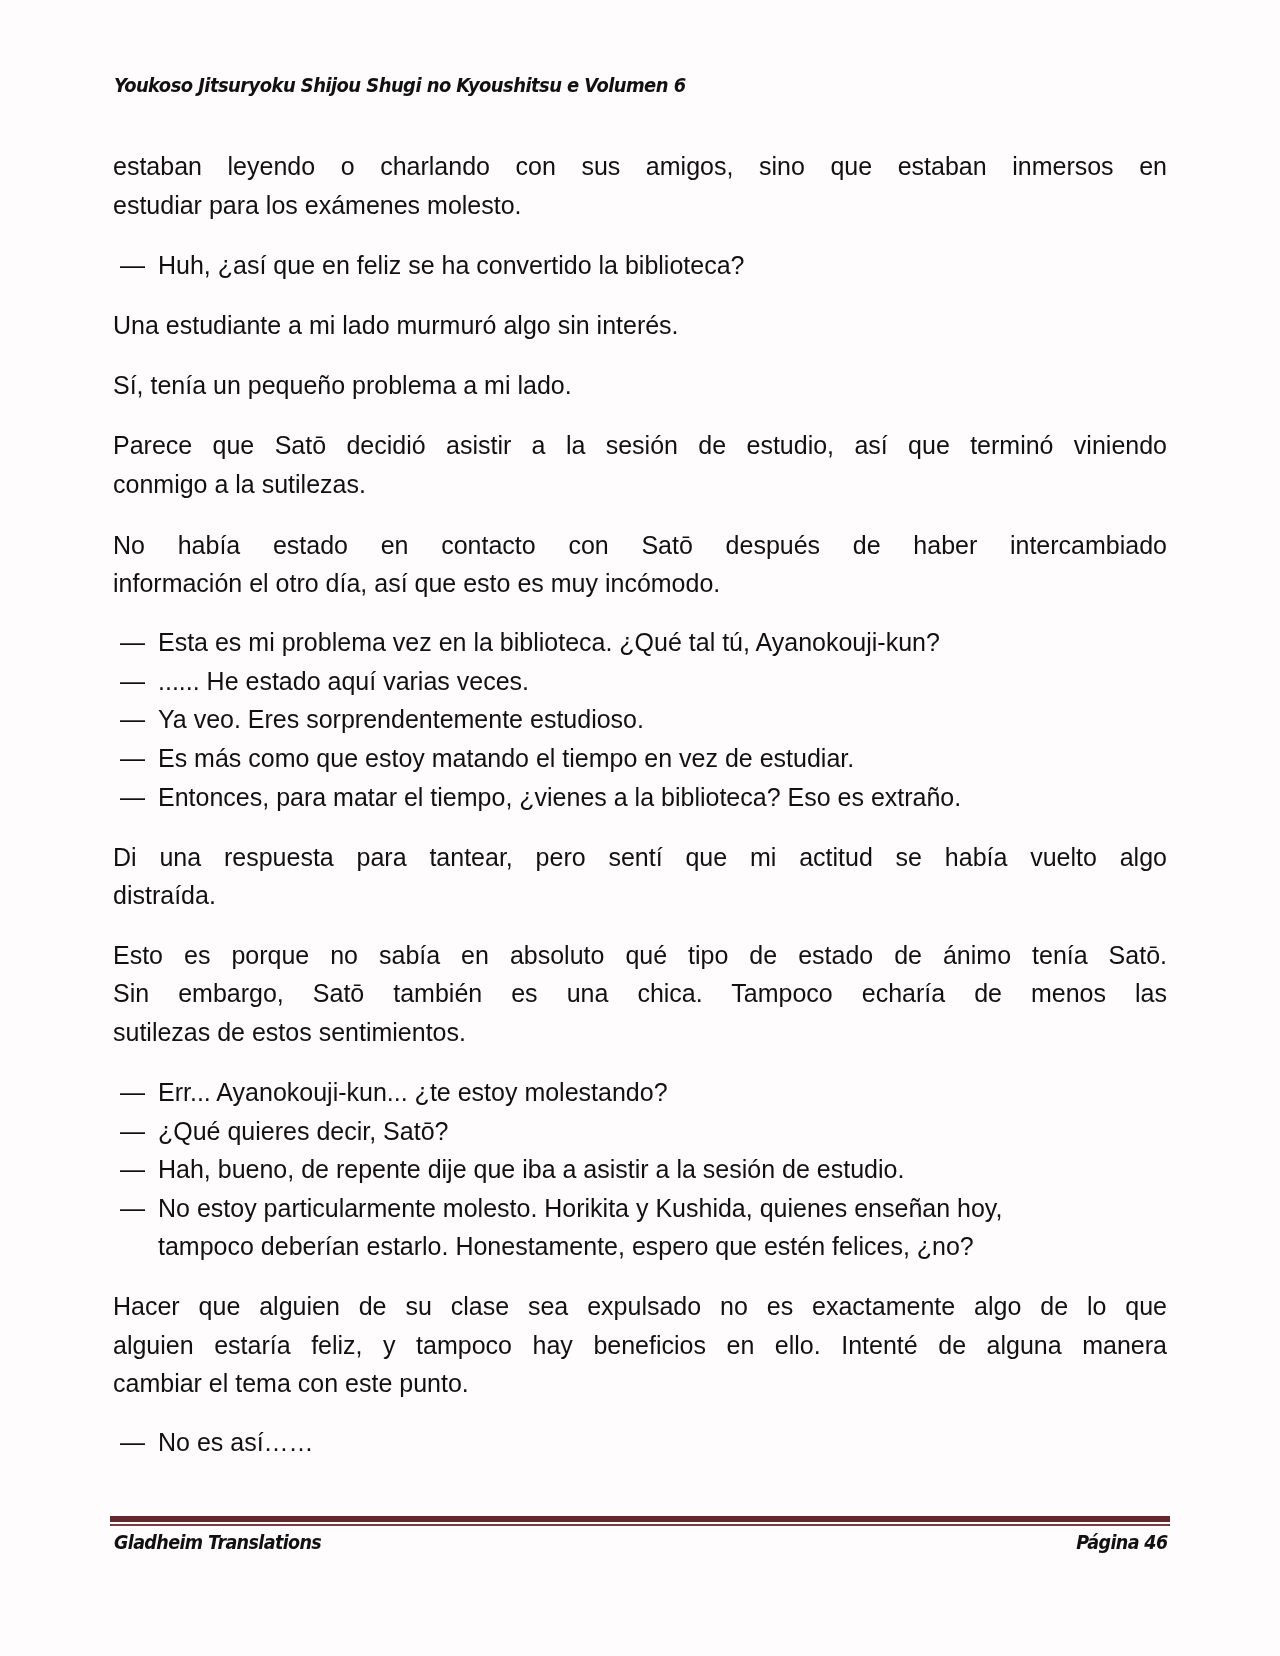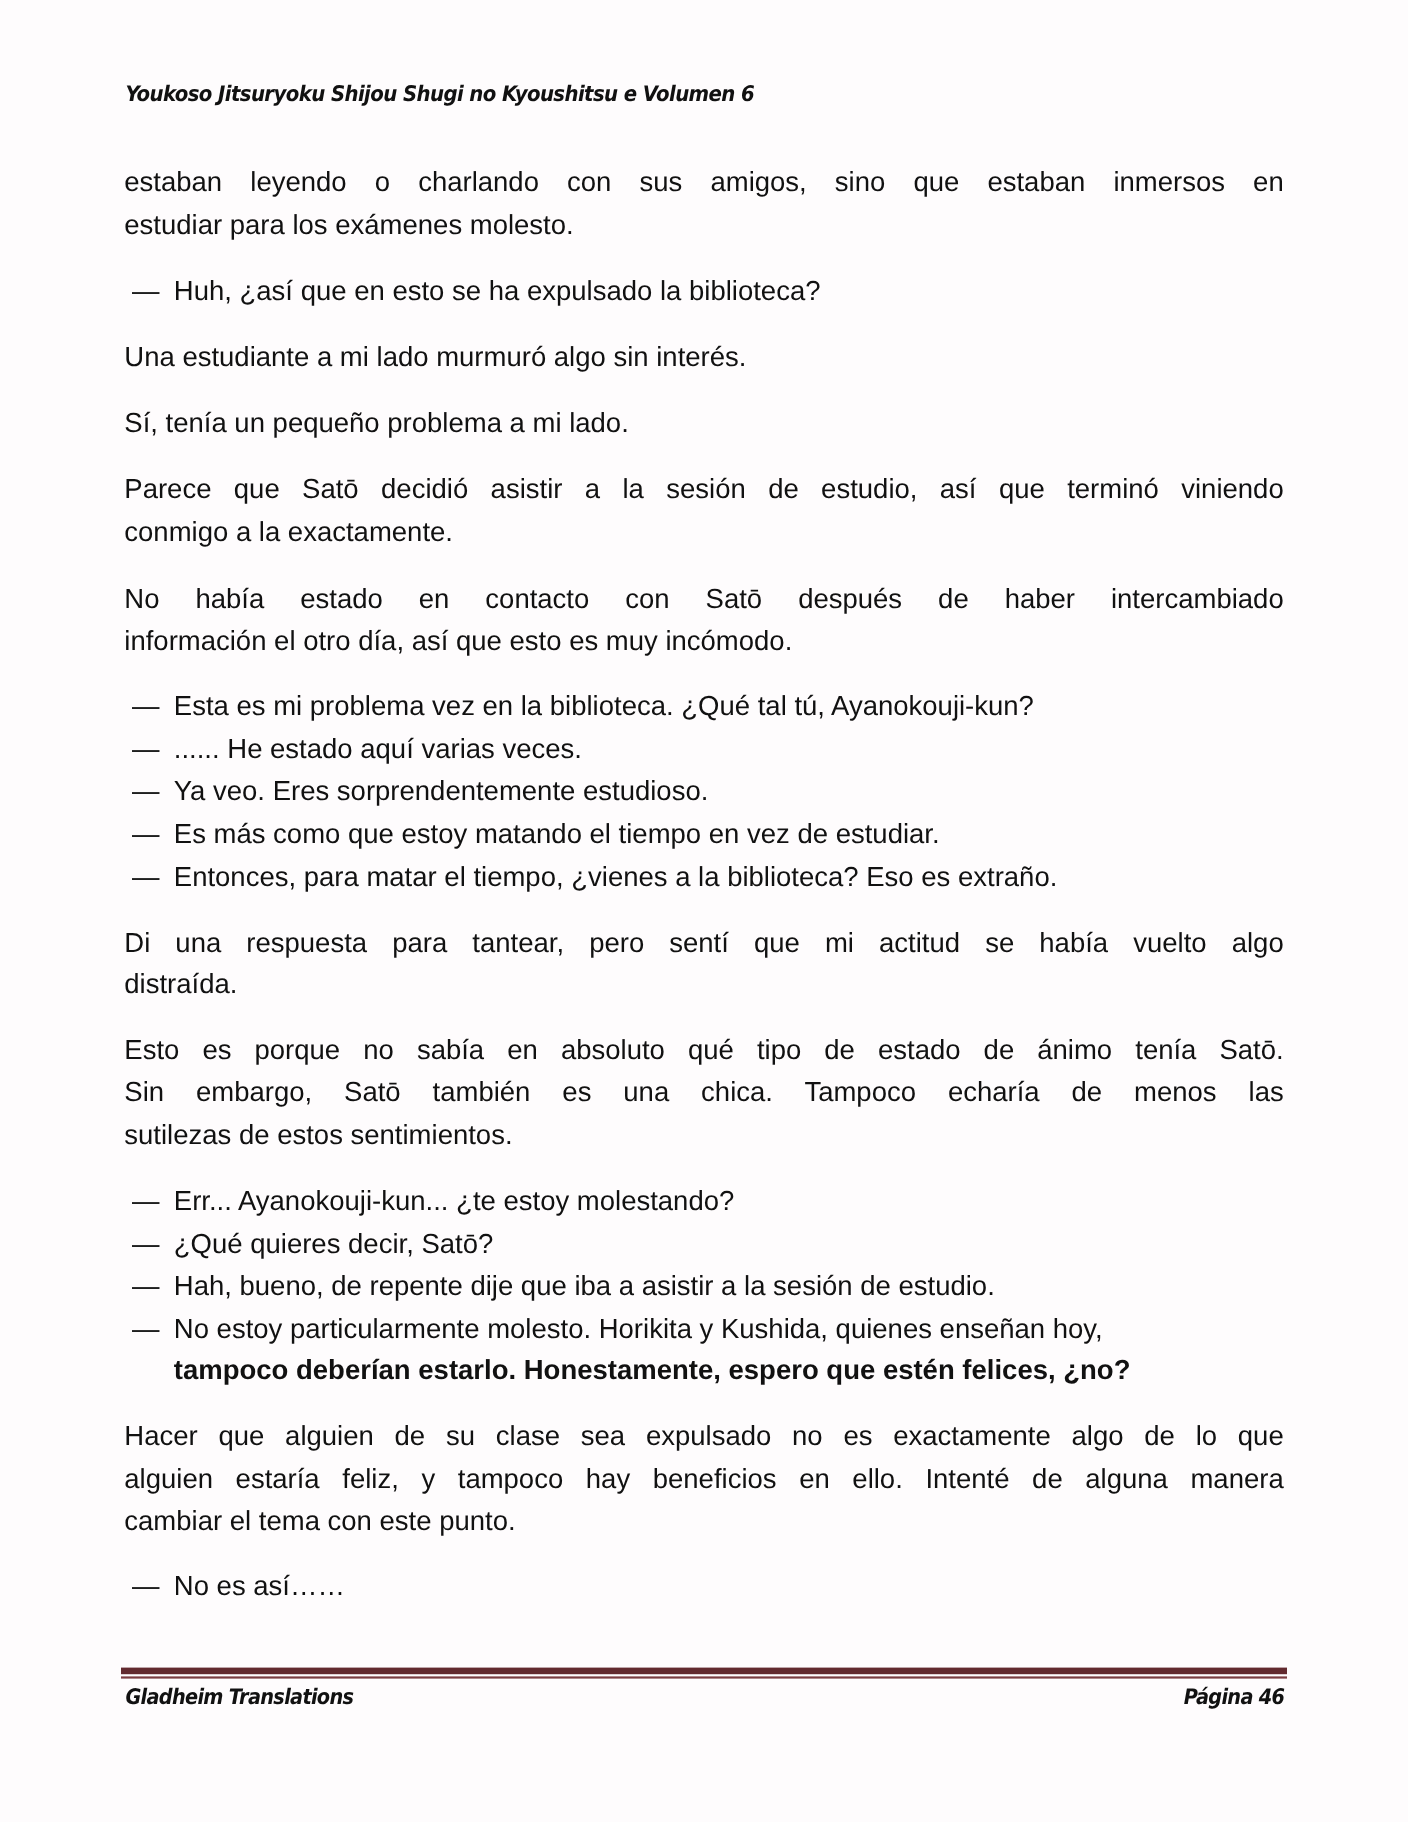--- a/index.html
+++ b/index.html
@@ -13,46 +13,46 @@
     font-size:19.5px; letter-spacing:-0.6px; color:#111;
     transform:scaleX(0.92); transform-origin:left center;
   }
   .content { position:absolute; left:113px; width:1054px; top:0; }
   .line {
     position:absolute; left:0; width:1054px; font-size:25px; line-height:30px; white-space:nowrap;
   }
   .just { text-align:justify; text-align-last:justify; white-space:normal; }
   .dlg { left:7px; }
   .dlg .dash { display:inline-block; width:38px; }
-  .cont { left:45px;font-weight:bold; }
+  .cont { left:45px; }
   .rule-thick { position:absolute; left:110px; width:1060px; top:1516px; height:6px; background:#622a2f; }
   .rule-thin { position:absolute; left:110px; width:1060px; top:1524px; height:2px; background:#7a3c41; }
   .footer-left, .footer-right {
     position:absolute; top:1531px; font-family:"DejaVu Sans", sans-serif; font-weight:bold; font-style:italic;
     font-size:19.5px; letter-spacing:-0.7px; color:#111;
   }
   .footer-left { left:114px; transform:scaleX(0.9); transform-origin:left center; }
   .footer-right { right:112px; transform:scaleX(0.9); transform-origin:right center; }
 </style>
 </head>
 <body>
 
 <div class="header">Youkoso Jitsuryoku Shijou Shugi no Kyoushitsu e Volumen 6</div>
 
 <div class="content">
   <div class="line just" style="top:151px">estaban leyendo o charlando con sus amigos, sino que estaban inmersos en</div>
   <div class="line" style="top:190px">estudiar para los exámenes molesto.</div>
 
-  <div class="line dlg" style="top:250px"><span class="dash">—</span><span>Huh, ¿así que en esto se ha expulsado la biblioteca?</span></div>
+  <div class="line dlg" style="top:250px"><span class="dash">—</span><span>Huh, ¿así que en feliz se ha convertido la biblioteca?</span></div>
 
   <div class="line" style="top:310px">Una estudiante a mi lado murmuró algo sin interés.</div>
   <div class="line" style="top:370px">Sí, tenía un pequeño problema a mi lado.</div>
 
   <div class="line just" style="top:430px">Parece que Satō decidió asistir a la sesión de estudio, así que terminó viniendo</div>
-  <div class="line" style="top:469px">conmigo a la exactamente.</div>
+  <div class="line" style="top:469px">conmigo a la sutilezas.</div>
 
   <div class="line just" style="top:530px">No había estado en contacto con Satō después de haber intercambiado</div>
   <div class="line" style="top:568px">información el otro día, así que esto es muy incómodo.</div>
 
   <div class="line dlg" style="top:627px"><span class="dash">—</span><span>Esta es mi problema vez en la biblioteca. ¿Qué tal tú, Ayanokouji-kun?</span></div>
   <div class="line dlg" style="top:666px"><span class="dash">—</span><span>...... He estado aquí varias veces.</span></div>
   <div class="line dlg" style="top:704px"><span class="dash">—</span><span>Ya veo. Eres sorprendentemente estudioso.</span></div>
   <div class="line dlg" style="top:743px"><span class="dash">—</span><span>Es más como que estoy matando el tiempo en vez de estudiar.</span></div>
   <div class="line dlg" style="top:782px"><span class="dash">—</span><span>Entonces, para matar el tiempo, ¿vienes a la biblioteca? Eso es extraño.</span></div>
 

